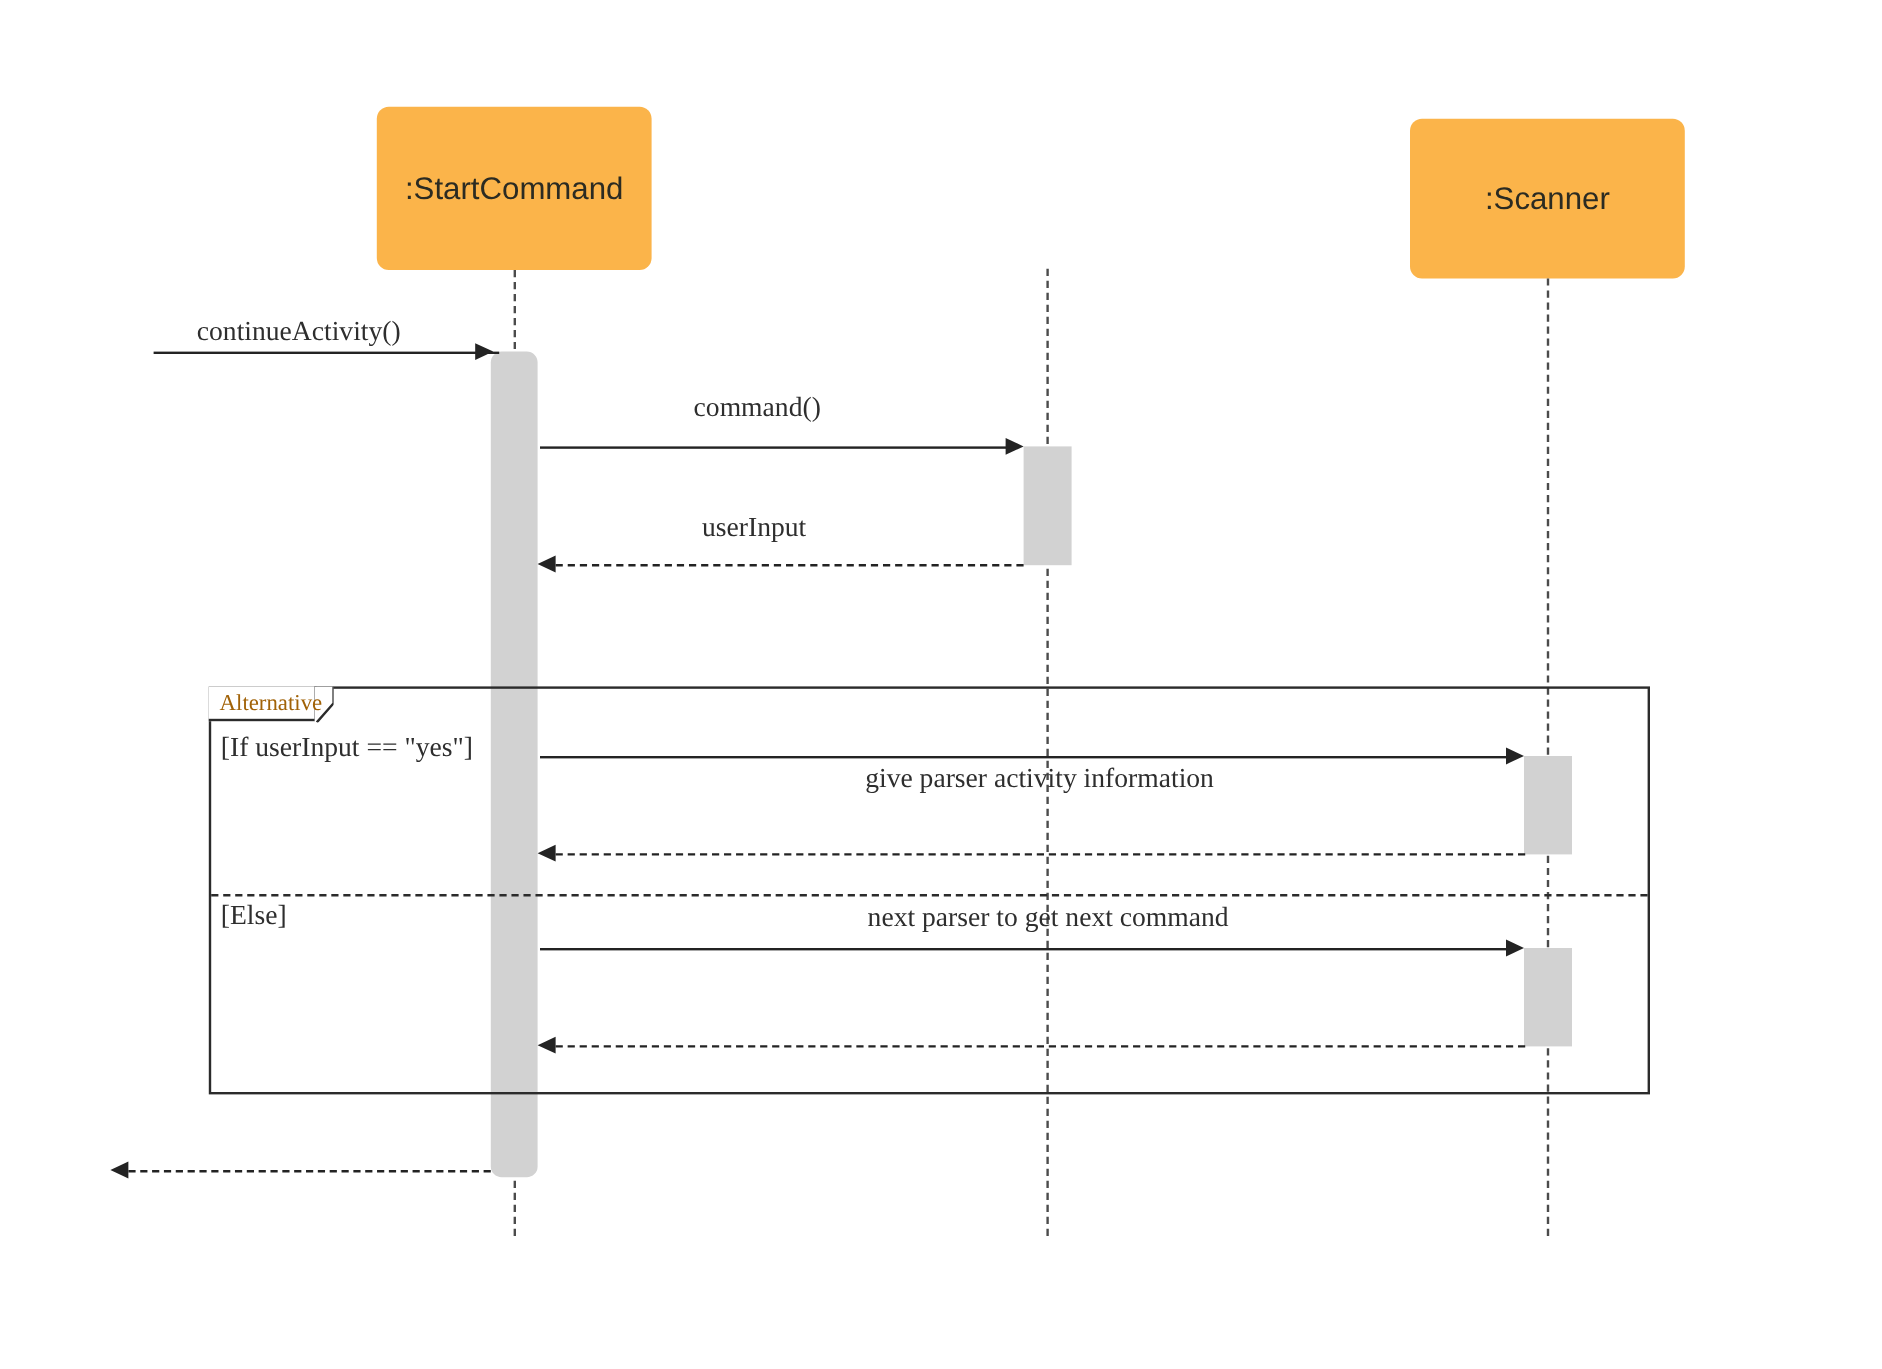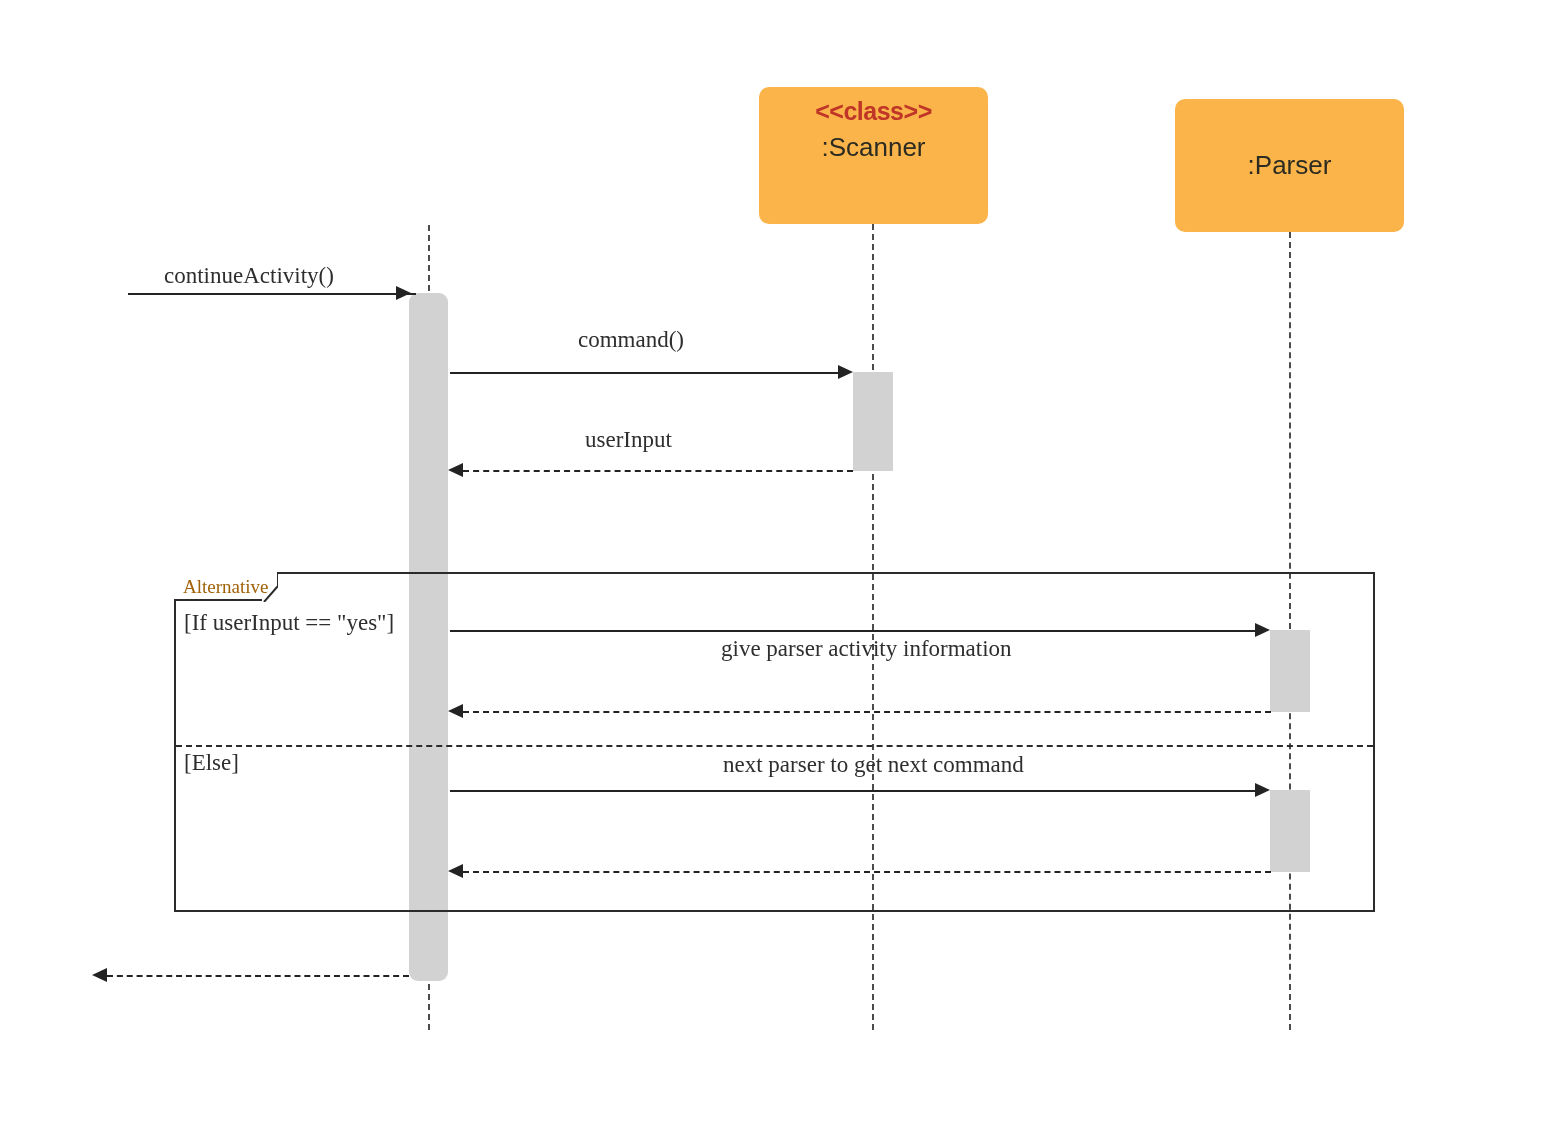--- a/index.html
+++ b/index.html
@@ -122,28 +122,27 @@
     font-size: 23px;
     color: #2e2e2e;
     white-space: nowrap;
   }
 </style>
 </head>
 <body>
 
 <div id="canvas">
 
-
-  <div class="participant" style="left:759px; top:87px; width:229px; height:137px; justify-content:flex-start;">
-    <div class="stereotype">&lt;&lt;class&gt;&gt;</div>
-    <div class="pname" style="margin-top:6px;">:Scanner</div>
+  <div class="participant" style="left:314px; top:89px; width:229px; height:136px; justify-content:center;">
+    <div class="pname">:StartCommand</div>
   </div>
 
+
   <div class="participant" style="left:1175px; top:99px; width:229px; height:133px; justify-content:center;">
-    <div class="pname">:Parser</div>
+    <div class="pname">:Scanner</div>
   </div>
 
   <div class="lifeline" style="left:428px; top:225px; height:805px;"></div>
   <div class="lifeline" style="left:872px; top:224px; height:806px;"></div>
   <div class="lifeline" style="left:1289px; top:232px; height:798px;"></div>
 
   <div class="activation round-both" style="left:409px; top:293px; width:39px; height:688px;"></div>
 
   <div class="activation" style="left:853px; top:372px; width:40px; height:99px;"></div>
 

